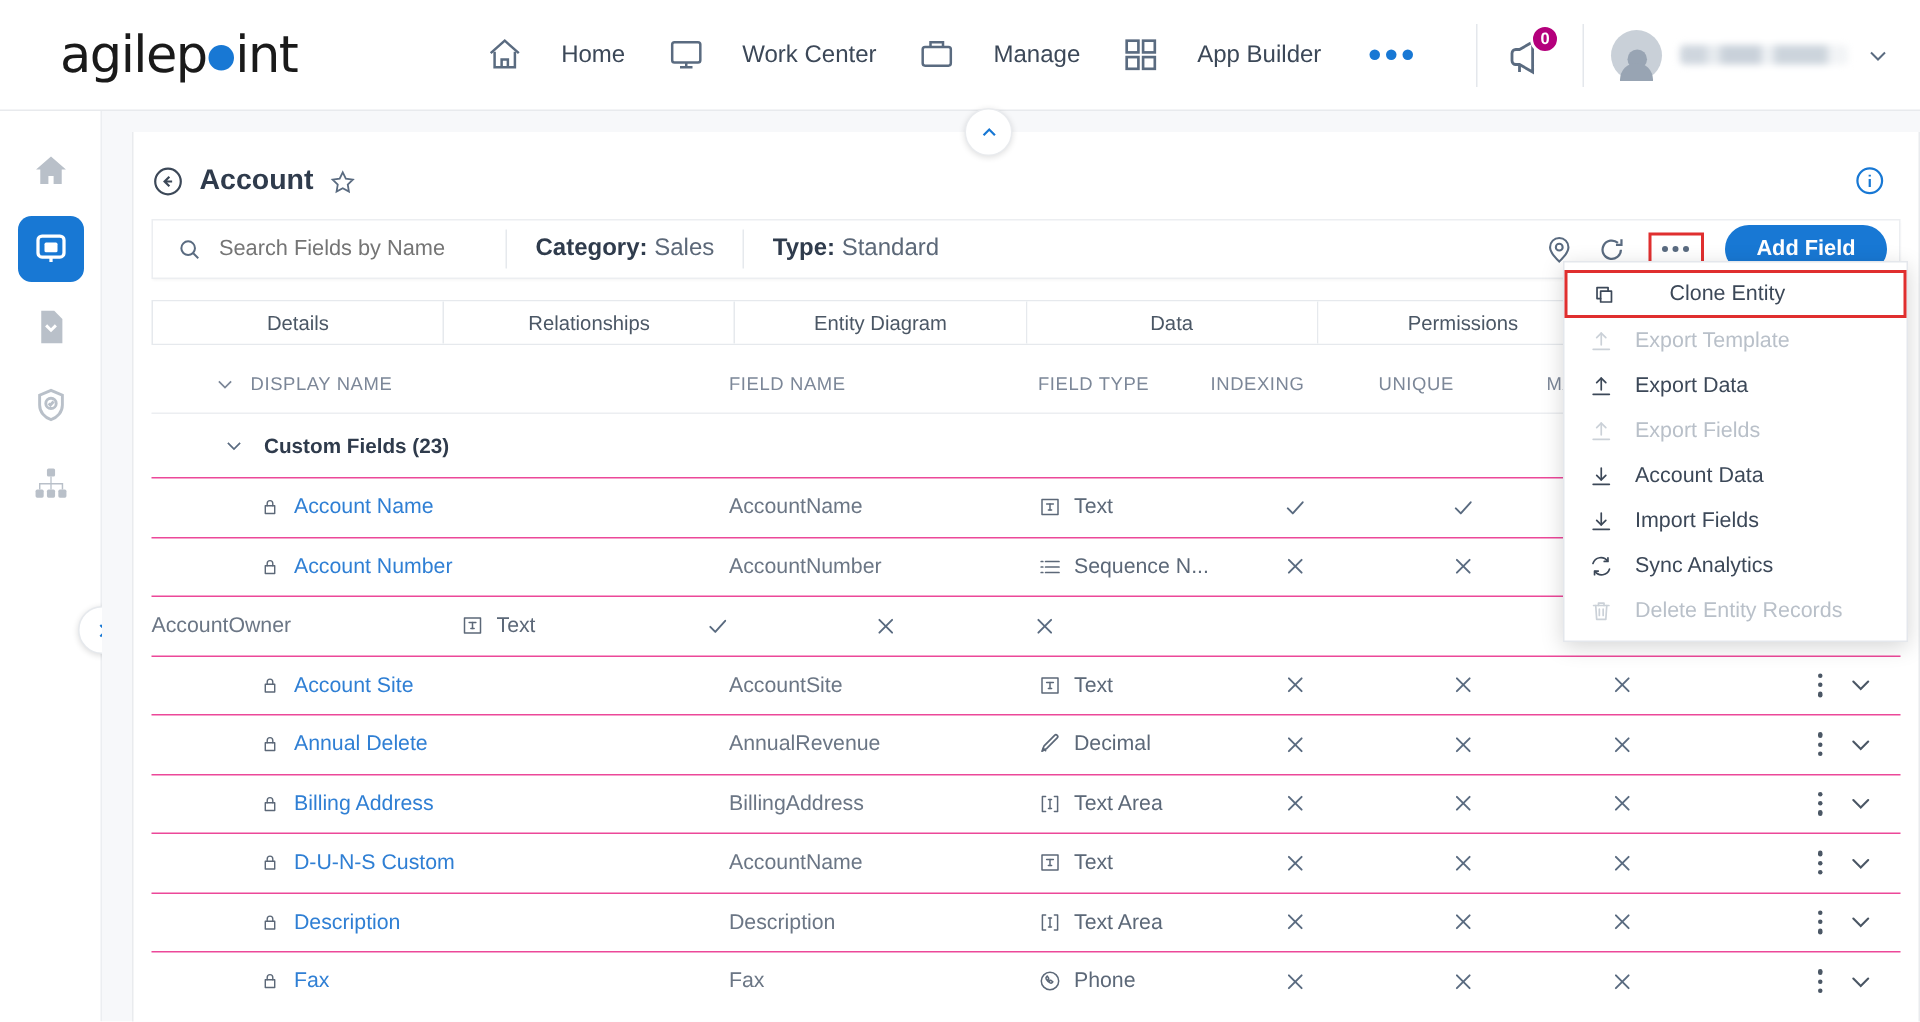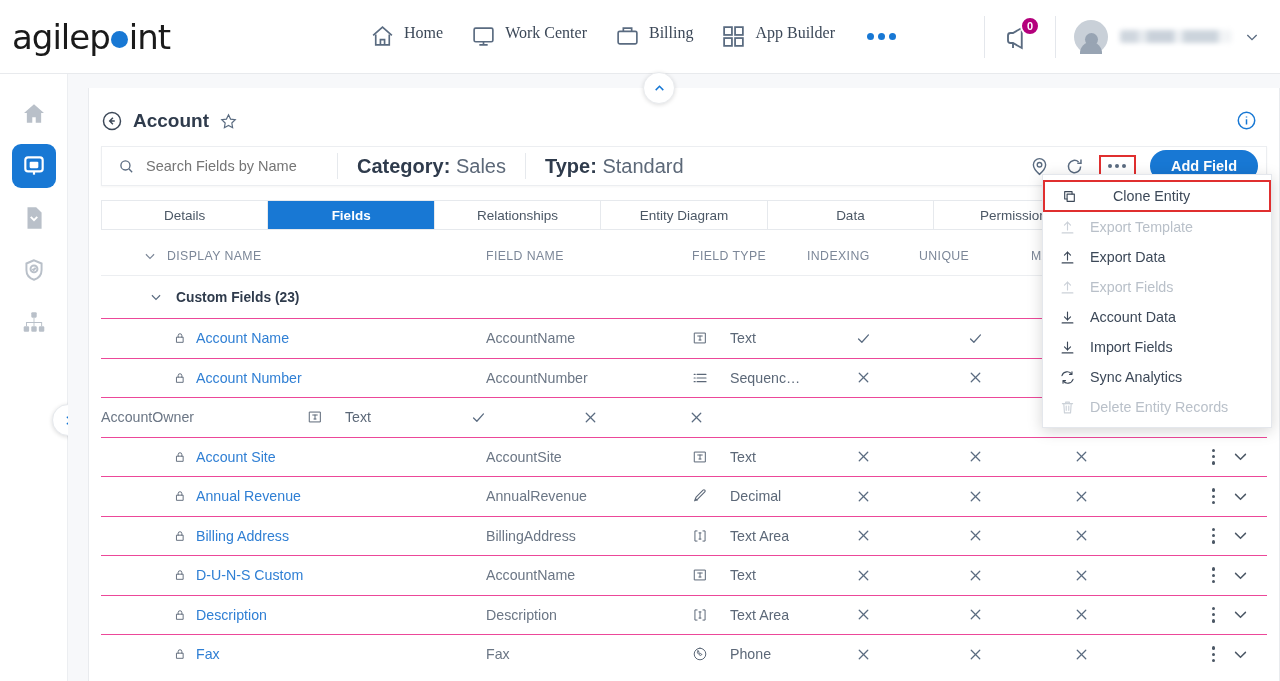--- a/index.html
+++ b/index.html
@@ -10,31 +10,31 @@
     overflow: hidden;
   }
   body { position: relative; }
 
   
   .topbar {
     position: absolute; top: 0; left: 0; width: 1280px; height: 74px;
     background: #ffffff; border-bottom: 1px solid #e8eaed;
     display: flex; align-items: center;
   }
-  .logo-wrap { width: 300px; padding-left: 12px; display: flex; align-items: center; }
+  .logo-wrap { width: 300px; padding-left: 40px; display: flex; align-items: center; }
   .logo-text {
     font-size: 34px; font-weight: 400; color: #1a1a1a;
     letter-spacing: -1px; position: relative; font-family: "DejaVu Sans", sans-serif;
   }
   .logo-dot {
     display: inline-block; width: 17px; height: 17px; border-radius: 50%;
     background: #1878d4; margin: 0 1px; vertical-align: 1px;
   }
   .mainnav { display: flex; align-items: center; gap: 28px; flex: 1; justify-content: center; }
-  .navitem { display: flex; align-items: flex-start; gap: 9px; cursor: pointer; font-family: Liberation Serif, serif; }
+  .navitem { display: flex; align-items: center; gap: 25px; cursor: pointer; }
   .navitem span.lbl { font-size: 16px; color: #3c4858; }
   .navicon { width: 25px; height: 25px; display: block; color: #5a6b80; }
   .navicon svg { display: block; width: 100%; height: 100%; }
   .nav-dots { display: flex; gap: 4px; align-items: center; cursor: pointer; margin-left: 4px;}
   .nav-dots i { width: 7px; height: 7px; border-radius: 50%; background: #1878d4; display: block; }
 
   .topright { display: flex; align-items: center; gap: 0; padding-right: 20px; }
   .divider-v { width: 1px; height: 42px; background: #e4e7ec; margin: 0 18px; }
   .announce { position: relative; width: 34px; height: 34px; cursor: pointer; color:#5a6b80;}
   .announce svg { width: 30px; height: 30px; display:block; margin-top:3px;}
@@ -108,21 +108,21 @@
     border: 1px solid #eceef1; display: flex; align-items: center;
     box-shadow: 0 1px 2px rgba(0,0,0,.04); position: relative;
   }
   .search-cell { display: flex; align-items: center; gap: 11px; padding: 0 16px; width: 235px; height: 100%; }
   .search-cell svg { width: 17px; height: 17px; color: #5a6b80; }
   .search-input {
     border: none; outline: none; font-size: 14.5px; color: #8b96a5;
     font-family: "Liberation Sans", sans-serif; background: transparent; width: 175px;
   }
   .fsep { width: 1px; height: 26px; background: #e6e9ed; }
-  .fchip { padding: 0 19px; font-size: 20px; color: #5c6878; white-space: nowrap; }
+  .fchip { padding: 0 19px; font-size: 16px; color: #5c6878; white-space: nowrap; }
   .fchip b { color: #2f3b4c; font-weight: 700; }
   .bar-actions { margin-left: auto; display: flex; align-items: center; gap: 14px; padding-right: 8px; }
   .bar-ico { width: 21px; height: 21px; color: #5a6b80; cursor: pointer; }
   .dots-btn {
     width: 37px; height: 23px; display: flex; align-items: center; justify-content: center;
     gap: 3px; border: 2px solid #e02f2f; cursor: pointer; position: relative; z-index: 40;
     background:#fff;
   }
   .dots-btn i { width: 4px; height: 4px; border-radius: 50%; background: #5a6b80; display: block; }
   .addfield-btn {
@@ -156,21 +156,21 @@
 
   .grouprow { display: flex; align-items: center; height: 42px; gap: 13px; padding-left: 48px; }
   .grouprow svg { width: 14px; height: 14px; color: #5a6b80; }
   .grouprow span { font-size: 13.8px; font-weight: 700; color: #2f3b4c; }
 
   .row { display: flex; align-items: center; height: 39.5px; border-top: 1px solid #ec4899; font-size: 14.2px; }
   .c-disp { width: 385px; display: flex; align-items: center; gap: 9px; padding-left: 72px; }
   .c-disp .lock { width: 14px; height: 14px; color: #5c6878; flex: none; }
   .c-disp a { color: #2f7fd4; text-decoration: none; cursor: pointer; }
   .c-fname { width: 206px; color: #6b7685; }
-  .c-ftype { width: 115px; display: flex; align-items: center; gap: 22px; color: #5c6878; }
+  .c-ftype { width: 115px; display: flex; align-items: center; gap: 8px; color: #5c6878; }
   .c-ftype .ti { width: 16px; height: 16px; flex: none; color: #5c6878; }
   .c-ftype .tl { white-space: nowrap; overflow: hidden; text-overflow: ellipsis; }
   .c-mark { width: 112px; display: flex; justify-content: center; color: #5a6b80; }
   .c-mark.man { width: 100px; }
   .c-mark svg { width: 17px; height: 17px; }
   .c-act { margin-left: auto; display: flex; align-items: center; gap: 17px; padding-right: 18px; }
   .kebab { display: flex; flex-direction: column; gap: 3px; cursor: pointer; }
   .kebab i { width: 3.4px; height: 3.4px; border-radius: 50%; background: #4b5765; display: block; }
   .rowchev { width: 17px; height: 17px; color: #4b5765; cursor: pointer; }
 
@@ -217,21 +217,21 @@
         </span>
       <span class="lbl">Work Center</span>
     </div>
     <div class="navitem">
       <span class="navicon">
           <svg viewBox="0 0 24 24" fill="none" stroke="currentColor" stroke-width="1.6">
             <rect x="3" y="7" width="18" height="12" rx="1.5"></rect>
             <path d="M8 7V4h8v3"></path>
           </svg>
         </span>
-      <span class="lbl">Billing</span>
+      <span class="lbl">Manage</span>
     </div>
     <div class="navitem">
       <span class="navicon">
           <svg viewBox="0 0 24 24" fill="none" stroke="currentColor" stroke-width="1.7">
             <rect x="3" y="3" width="7.5" height="7.5"></rect>
             <rect x="13.5" y="3" width="7.5" height="7.5"></rect>
             <rect x="3" y="13.5" width="7.5" height="7.5"></rect>
             <rect x="13.5" y="13.5" width="7.5" height="7.5"></rect>
           </svg>
         </span>
@@ -360,21 +360,20 @@
             <i></i>
             <i></i>
             <i></i>
           </div>
         <div class="addfield-btn">Add Field</div>
       </div>
     </div>
 
     <div class="tabs">
       <div class="tab">Details</div>
-      <div class="tab active">Fields</div>
       <div class="tab">Relationships</div>
       <div class="tab">Entity Diagram</div>
       <div class="tab">Data</div>
       <div class="tab">Permissions</div>
       <div class="tab">Associations</div>
     </div>
 
     <div class="table">
       <div class="thead">
         <div class="th-disp">
@@ -576,21 +575,21 @@
                 <path d="M5 9l7 7 7-7"></path>
               </svg>
             </div>
           </div>
           <div class="row">
             <div class="c-disp">
               <svg viewBox="0 0 24 24" class="lock" fill="none" stroke="currentColor" stroke-width="1.6" stroke-linecap="round" stroke-linejoin="round">
                 <path d="M6.6 10.6h10.8v8.8H6.6z"></path>
                 <path d="M8.8 10.6V7.9a3.2 3.2 0 0 1 6.4 0v2.7"></path>
               </svg>
-              <a>Annual Revenue</a>
+              <a>Annual Delete</a>
             </div>
             <div class="c-fname">AnnualRevenue</div>
             <div class="c-ftype">
               <svg viewBox="0 0 24 24" class="ti" fill="none" stroke="currentColor" stroke-width="1.7" stroke-linecap="round" stroke-linejoin="round">
                 <path d="M4 19.2l2.1-5.4L16.6 3.3a1.8 1.8 0 0 1 2.6 2.6L8.8 16.4z"></path>
                 <path d="M5.2 16.3l2.4 2.4"></path>
               </svg>
               <span class="tl">Decimal</span>
             </div>
             <div class="c-mark ">

